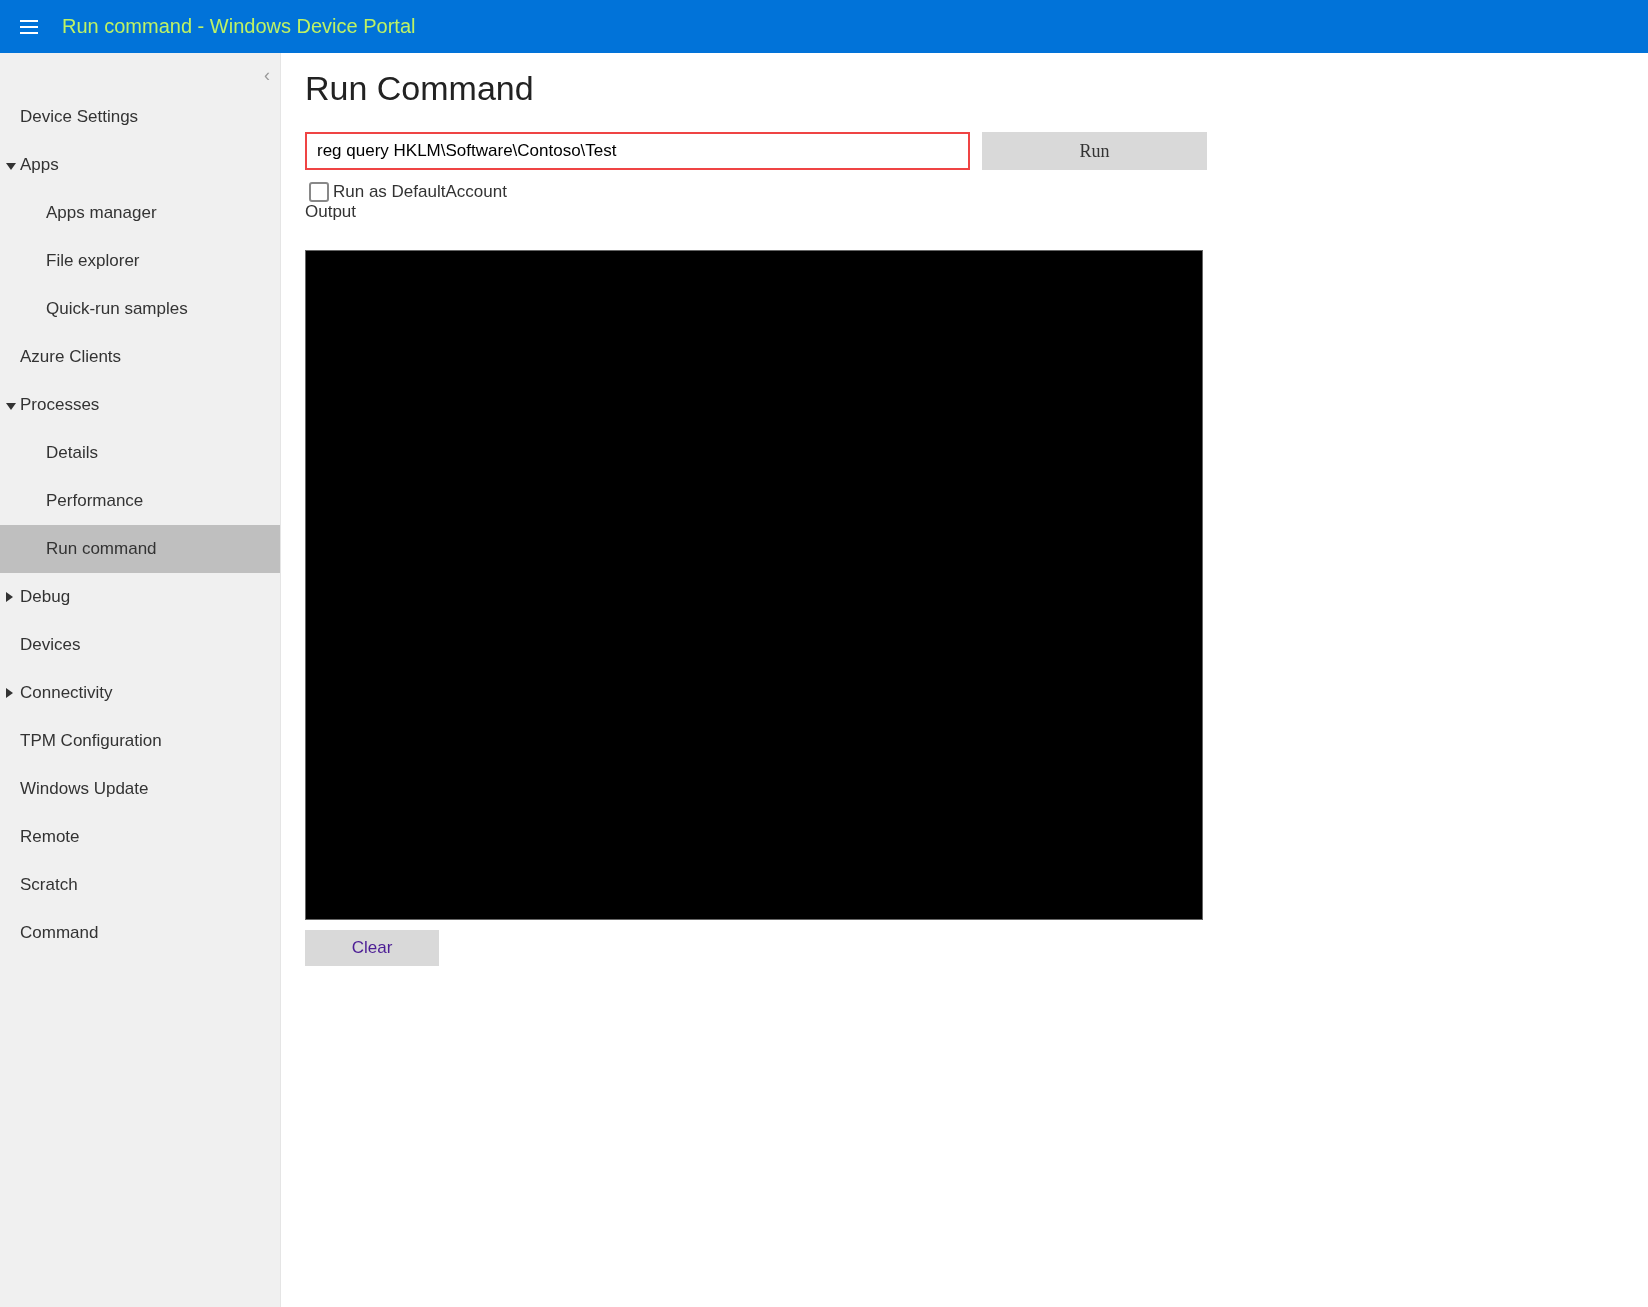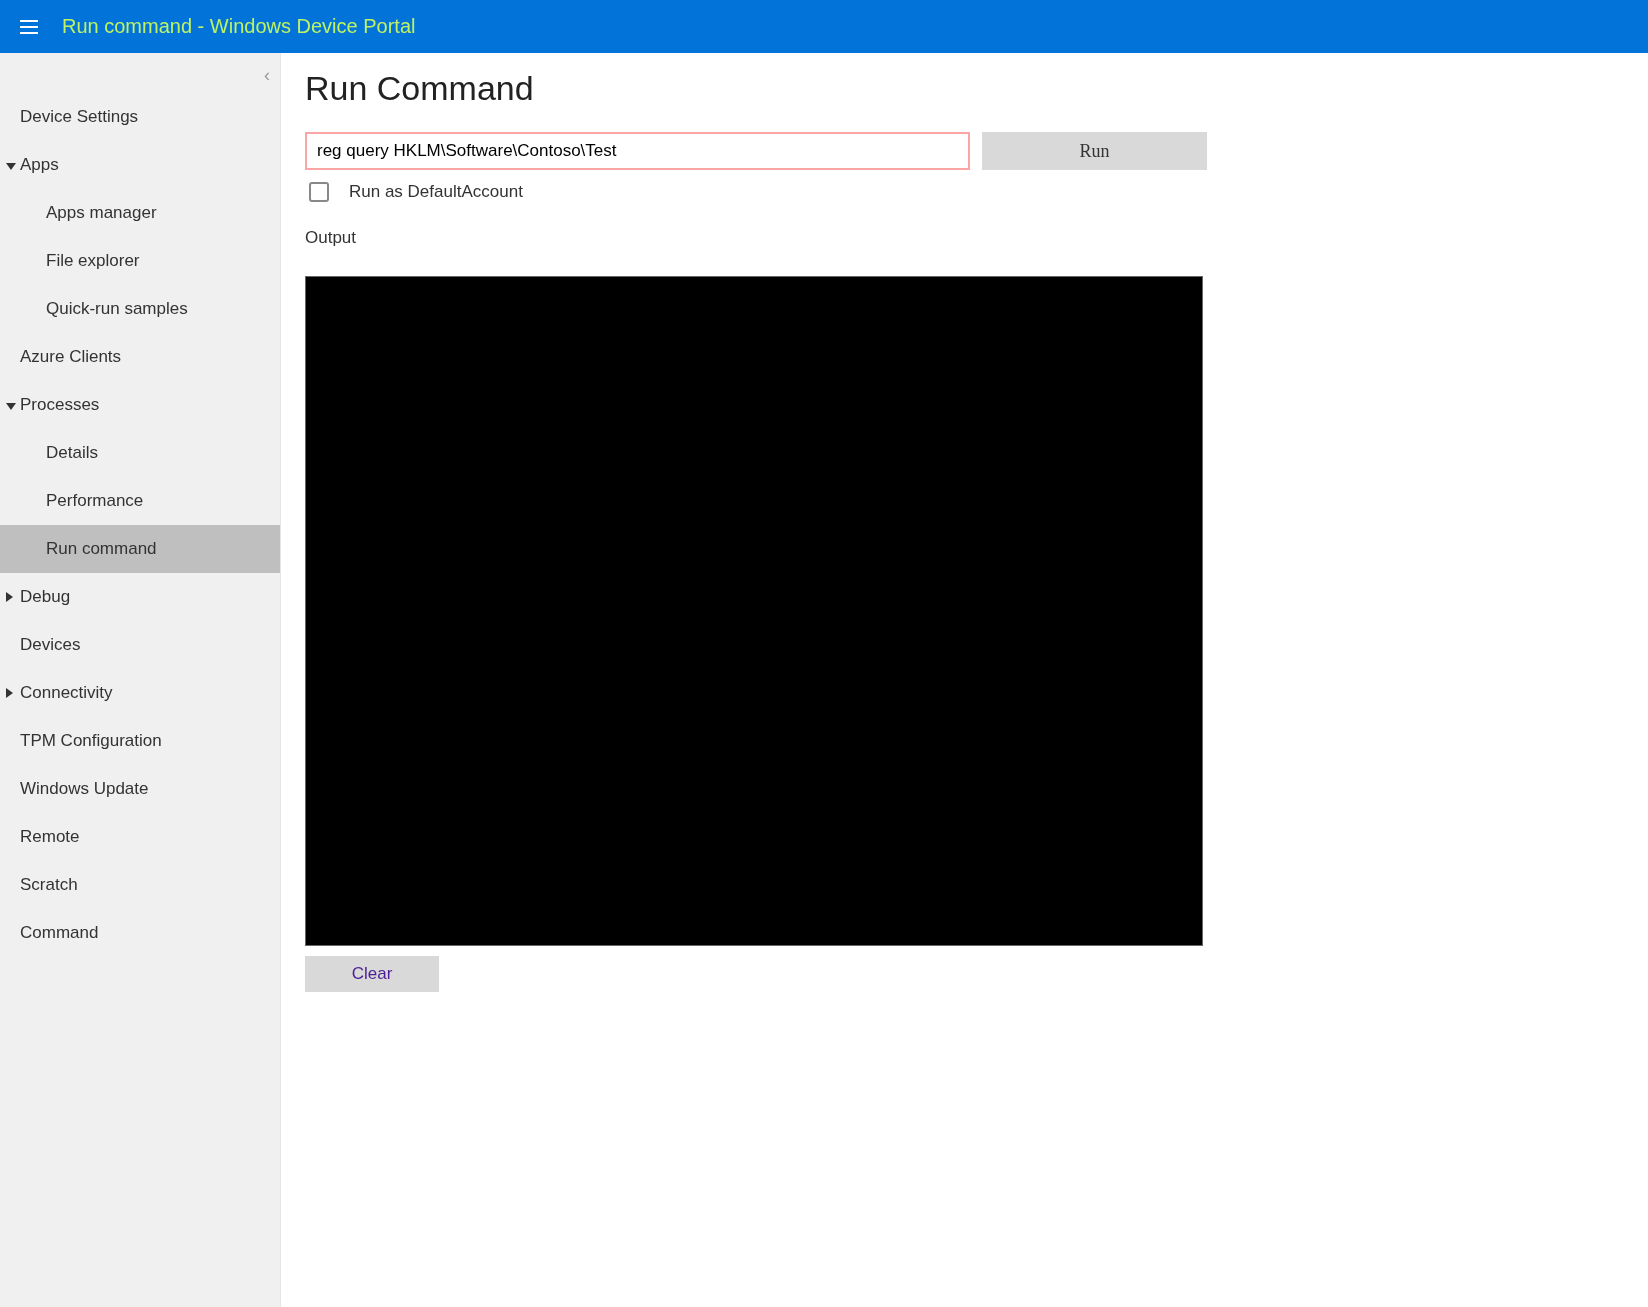--- a/index.html
+++ b/index.html
@@ -108,41 +108,40 @@
     }
     .cmd-row {
       display: flex;
       gap: 12px;
       margin-bottom: 12px;
       align-items: stretch;
     }
     .cmd-input {
       flex: 1;
       height: 38px;
-      border: 2px solid #fca5a5;
+      border: 2px solid #ef4444;
       padding: 0 10px;
       font-size: 17px;
       font-family: inherit;
       outline: none;
       max-width: 665px;
     }
     .run-btn {
       width: 225px;
       background: #d9d9d9;
       border: none;
       font-size: 18px;
       color: #333;
       cursor: pointer;
       font-family: Liberation Serif, serif;
     }
     .checkbox-row {
       display: flex;
       align-items: center;
-      gap: 20px;
-      margin-bottom: 26px;
+      gap: 4px;
       padding-left: 4px;
     }
     .checkbox {
       width: 20px;
       height: 20px;
       border: 2px solid #888;
       border-radius: 3px;
       background: #fff;
       cursor: pointer;
     }

